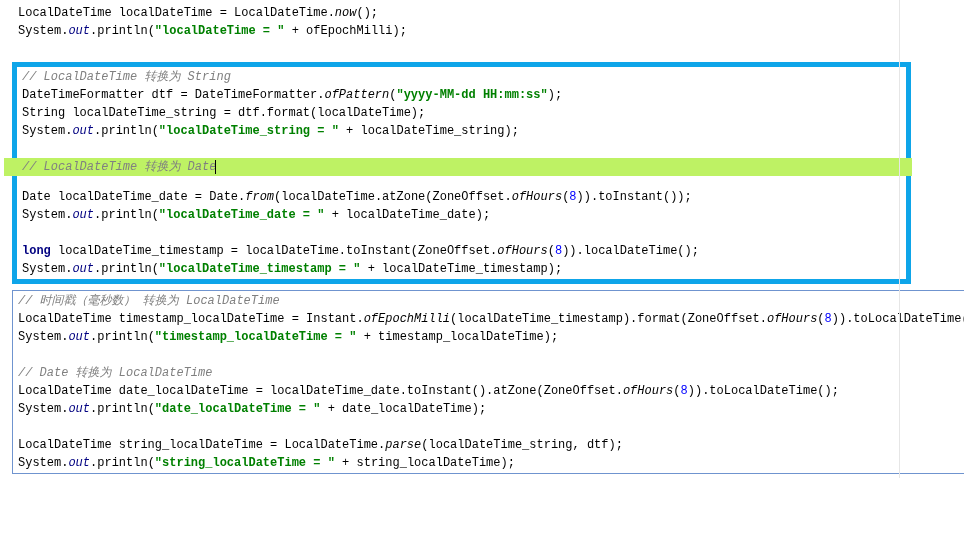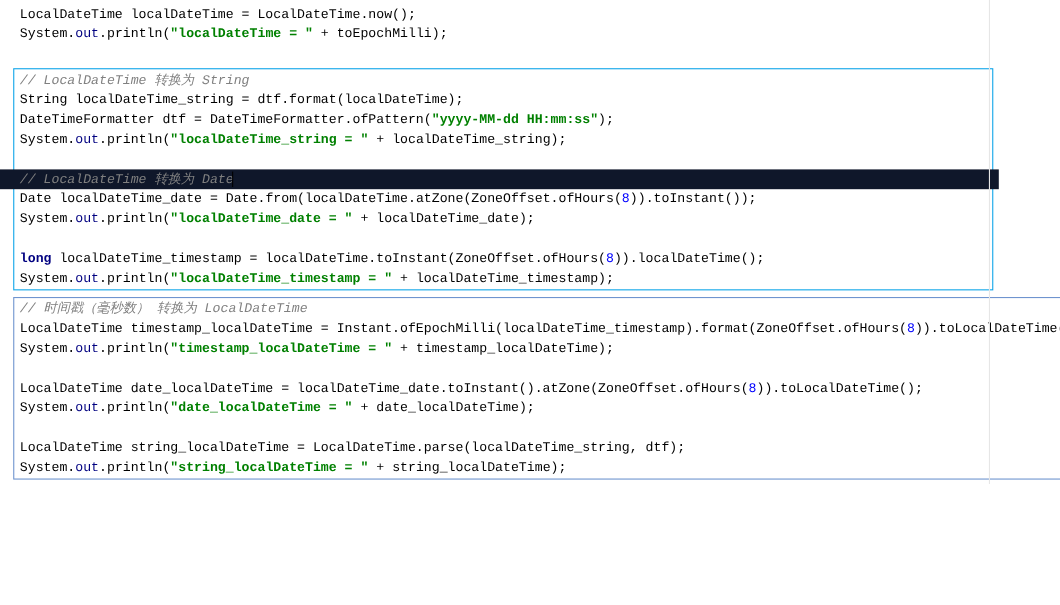--- a/index.html
+++ b/index.html
@@ -1,57 +1,58 @@
 <!DOCTYPE html>
 <html><head>
 <meta charset="utf-8">
 <style>
   body { margin:0; padding:0; background:#fff; font-family:Consolas,"Courier New",monospace; font-size:12px; line-height:18px; color:#000; width:964px; }
   .wrap { position:relative; padding:4px 10px 4px 18px; }
   .gutter-line { position:absolute; top:0; bottom:0; left:899px; width:1px; background:#e6e6e6; }
   .code-line { white-space:pre; }
-  .hl-line { background:#0f172a; display:block; margin:0 -10px 0 -18px; padding:0 10px 0 18px; }
+  .hl-line { background:#bef264; display:block; margin:0 -10px 12px -18px; padding:0 10px 0 18px; }
   .kw   { color:#000080; font-weight:bold;text-align:right; }
-  .it   { }
+  .it   { font-style:italic; }
   .str  { color:#008000; font-weight:bold; }
   .num  { color:#0000ff; }
   .comment { color:#808080; font-style:italic; }
   .nav  { color:#000080; }
-  .box1 { border:1px solid #0ea5e9; margin:4px 0 6px -6px; padding:1px 4px 1px 5px; width:880px; }
+  .box1 { border:5px solid #0ea5e9; margin:4px 0 6px -6px; padding:1px 4px 1px 5px; width:880px; }
   .box2 { border:1px solid #6f94cf; margin:0 0 0 -6px; padding:1px 4px 1px 5px; width:943px; }
   .caret { border-right:1px solid #000; margin-left:-1px; }
 </style>
 </head>
 <body>
 
 <div class="wrap">
   <div class="gutter-line"></div>
 
   <div class="code-line"><span>LocalDateTime localDateTime = LocalDateTime.</span><span class="it">now</span><span>();</span></div>
-  <div class="code-line"><span>System.</span><span class="it nav">out</span><span>.println(</span><span class="str">"localDateTime = "</span><span> + toEpochMilli);</span></div>
+  <div class="code-line"><span>System.</span><span class="it nav">out</span><span>.println(</span><span class="str">"localDateTime = "</span><span> + ofEpochMilli);</span></div>
   <div class="code-line"> </div>
 
   <div class="box1">
     <div class="code-line comment"><span>// LocalDateTime </span><span>转换为</span><span> String</span></div>
+    <div class="code-line"><span>DateTimeFormatter dtf = DateTimeFormatter.</span><span class="it">ofPattern</span><span>(</span><span class="str">"yyyy-MM-dd HH:mm:ss"</span><span>);</span></div>
     <div class="code-line"><span>String localDateTime_string = dtf.format(localDateTime);</span></div>
-    <div class="code-line"><span>DateTimeFormatter dtf = DateTimeFormatter.</span><span class="it">ofPattern</span><span>(</span><span class="str">"yyyy-MM-dd HH:mm:ss"</span><span>);</span></div>
     <div class="code-line"><span>System.</span><span class="it nav">out</span><span>.println(</span><span class="str">"localDateTime_string = "</span><span> + localDateTime_string);</span></div>
     <div class="code-line"> </div>
     <span class="hl-line"><span class="code-line comment"><span>// LocalDateTime </span><span>转换为</span><span> Date</span><span class="caret"></span></span></span>
     <div class="code-line"><span>Date localDateTime_date = Date.</span><span class="it">from</span><span>(localDateTime.atZone(ZoneOffset.</span><span class="it">ofHours</span><span>(</span><span class="num">8</span><span>)).toInstant());</span></div>
     <div class="code-line"><span>System.</span><span class="it nav">out</span><span>.println(</span><span class="str">"localDateTime_date = "</span><span> + localDateTime_date);</span></div>
     <div class="code-line"> </div>
     <div class="code-line"><span class="kw">long</span><span> localDateTime_timestamp = localDateTime.toInstant(ZoneOffset.</span><span class="it">ofHours</span><span>(</span><span class="num">8</span><span>)).localDateTime();</span></div>
     <div class="code-line"><span>System.</span><span class="it nav">out</span><span>.println(</span><span class="str">"localDateTime_timestamp = "</span><span> + localDateTime_timestamp);</span></div>
   </div>
 
   <div class="box2">
     <div class="code-line comment"><span>// </span><span>时间戳（毫秒数） 转换为</span><span> LocalDateTime</span></div>
     <div class="code-line"><span>LocalDateTime timestamp_localDateTime = Instant.</span><span class="it">ofEpochMilli</span><span>(localDateTime_timestamp).format(ZoneOffset.</span><span class="it">ofHours</span><span>(</span><span class="num">8</span><span>)).toLocalDateTime();</span></div>
     <div class="code-line"><span>System.</span><span class="it nav">out</span><span>.println(</span><span class="str">"timestamp_localDateTime = "</span><span> + timestamp_localDateTime);</span></div>
     <div class="code-line"> </div>
+    <div class="code-line comment"><span>// Date </span><span>转换为</span><span> LocalDateTime</span></div>
     <div class="code-line"><span>LocalDateTime date_localDateTime = localDateTime_date.toInstant().atZone(ZoneOffset.</span><span class="it">ofHours</span><span>(</span><span class="num">8</span><span>)).toLocalDateTime();</span></div>
     <div class="code-line"><span>System.</span><span class="it nav">out</span><span>.println(</span><span class="str">"date_localDateTime = "</span><span> + date_localDateTime);</span></div>
     <div class="code-line"> </div>
     <div class="code-line"><span>LocalDateTime string_localDateTime = LocalDateTime.</span><span class="it">parse</span><span>(localDateTime_string, dtf);</span></div>
     <div class="code-line"><span>System.</span><span class="it nav">out</span><span>.println(</span><span class="str">"string_localDateTime = "</span><span> + string_localDateTime);</span></div>
   </div>
 </div>
 
 </body></html>

